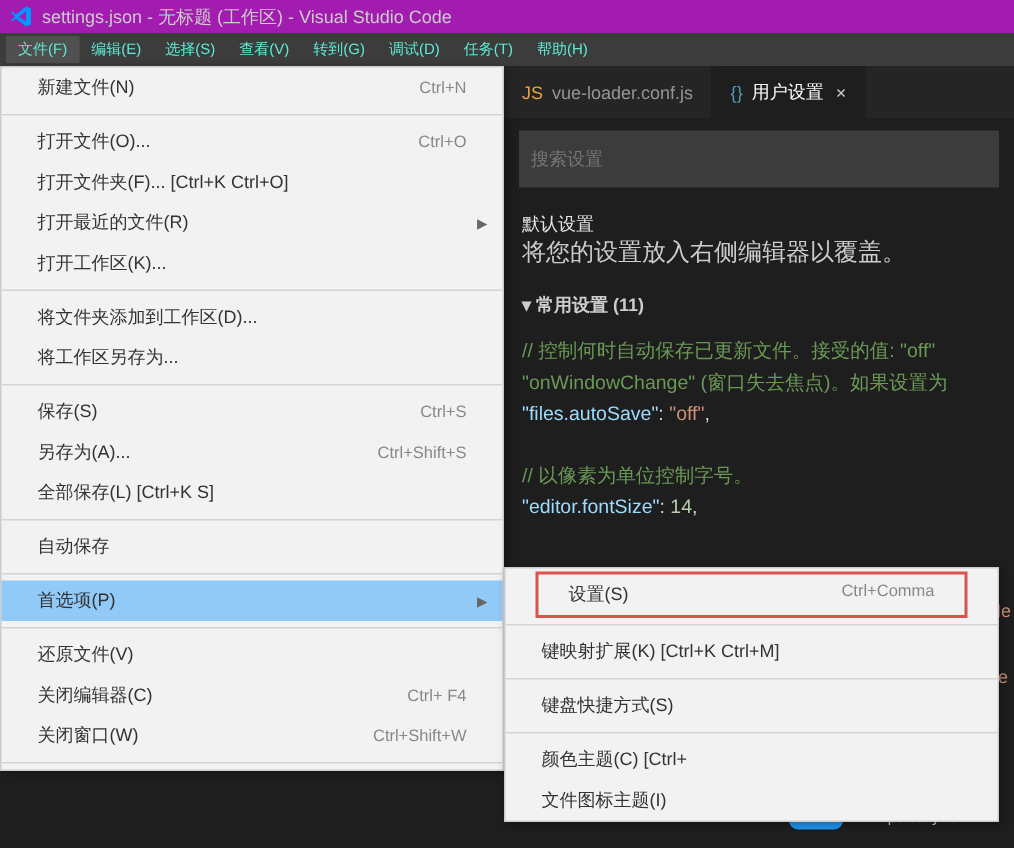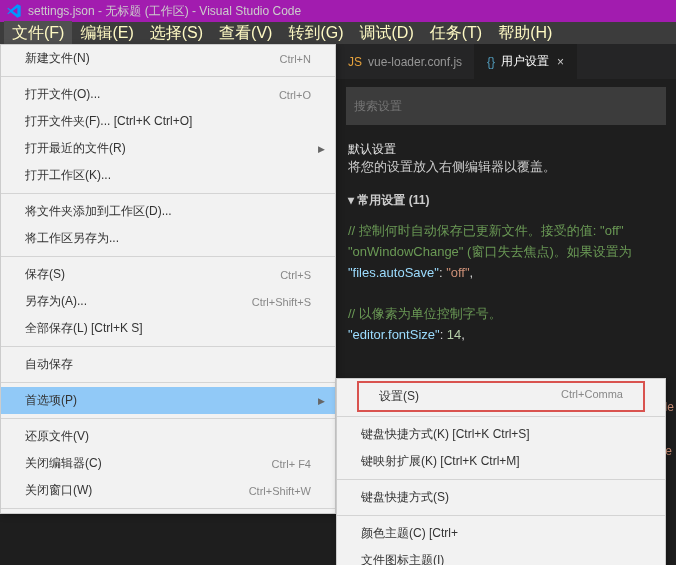--- a/index.html
+++ b/index.html
@@ -2,37 +2,37 @@
 <html><head>
   <meta charset="utf-8">
   <style>
     * { margin: 0; padding: 0; box-sizing: border-box; font-family: "Microsoft YaHei", "Segoe UI", sans-serif; }
     body { width: 676px; height: 565px; background: #1e1e1e; overflow: hidden; position: relative; }
     
     .titlebar { height: 22px; background: #a21caf; color: #ccc; font-size: 12px; display: flex; align-items: center; padding-left: 6px; }
     .titlebar-icon { width: 16px; height: 16px; margin-right: 6px; }
     
     .menubar { height: 22px; background: #3c3c3c; display: flex; align-items: center; padding-left: 4px; }
-    .menubar-item { color: #fef9c3; font-size: 16px; padding: 2px 8px; cursor: pointer; }
+    .menubar-item { color: #5eead4; font-size: 10px; padding: 2px 8px; cursor: pointer; }
     .menubar-item.active { background: #505050; }
     
     .tabs { height: 35px; background: #252526; display: flex; align-items: stretch; padding-left: 336px; }
     .tab { display: flex; align-items: center; padding: 0 12px; font-size: 12px; color: #969696; border-right: 1px solid #1e1e1e; }
     .tab.active { background: #1e1e1e; color: #fff; }
     .tab-icon { margin-right: 6px; font-size: 12px; }
     .tab-icon.orange { color: #e6a23c; }
     .tab-icon.blue { color: #519aba; }
     .tab-close { margin-left: 8px; color: #ccc; }
     
     .search-bar { margin-left: 336px; padding: 8px 10px; background: #1e1e1e; }
     .search-input { width: 100%; background: #3c3c3c; border: none; color: #bef264; padding: 12px 8px; font-size: 12px; }
     
     .editor { margin-left: 336px; padding: 8px 12px; color: #d4d4d4; font-size: 13px; }
     .editor-heading { color: #e5e5e5; font-size: 12px; margin-bottom: 0; }
-    .editor-subtext { color: #ccc; font-size: 13px; margin-bottom: 16px; }
+    .editor-subtext { color: #ccc; font-size: 16px; margin-bottom: 16px; }
     .editor-section { color: #ccc; font-size: 12px; font-weight: bold; margin-bottom: 12px; }
     .editor-section::before { content: "▾ "; }
     
     .code { font-family: Consolas, monospace; font-size: 13px; line-height: 1.6; }
     .comment { color: #6a9955; }
     .string-key { color: #9cdcfe; }
     .string-val { color: #ce9178; }
     .number { color: #b5cea8; }
     .punct { color: #d4d4d4; }
     
@@ -167,23 +167,20 @@
 
 </div>
 
 <div class="submenu">
   <div class="submenu-item boxed">
       <span>设置(S)</span>
       <span class="menu-shortcut">Ctrl+Comma</span>
     </div>
   <div class="menu-sep"></div>
   <div class="submenu-item">
-      <span>键盘快捷方式(K) [Ctrl+K Ctrl+S]</span>
-    </div>
-  <div class="submenu-item">
       <span>键映射扩展(K) [Ctrl+K Ctrl+M]</span>
     </div>
   <div class="menu-sep"></div>
   <div class="submenu-item">
       <span>键盘快捷方式(S)</span>
     </div>
   <div class="menu-sep"></div>
   <div class="submenu-item">
       <span>颜色主题(C) [Ctrl+</span>
     </div>

